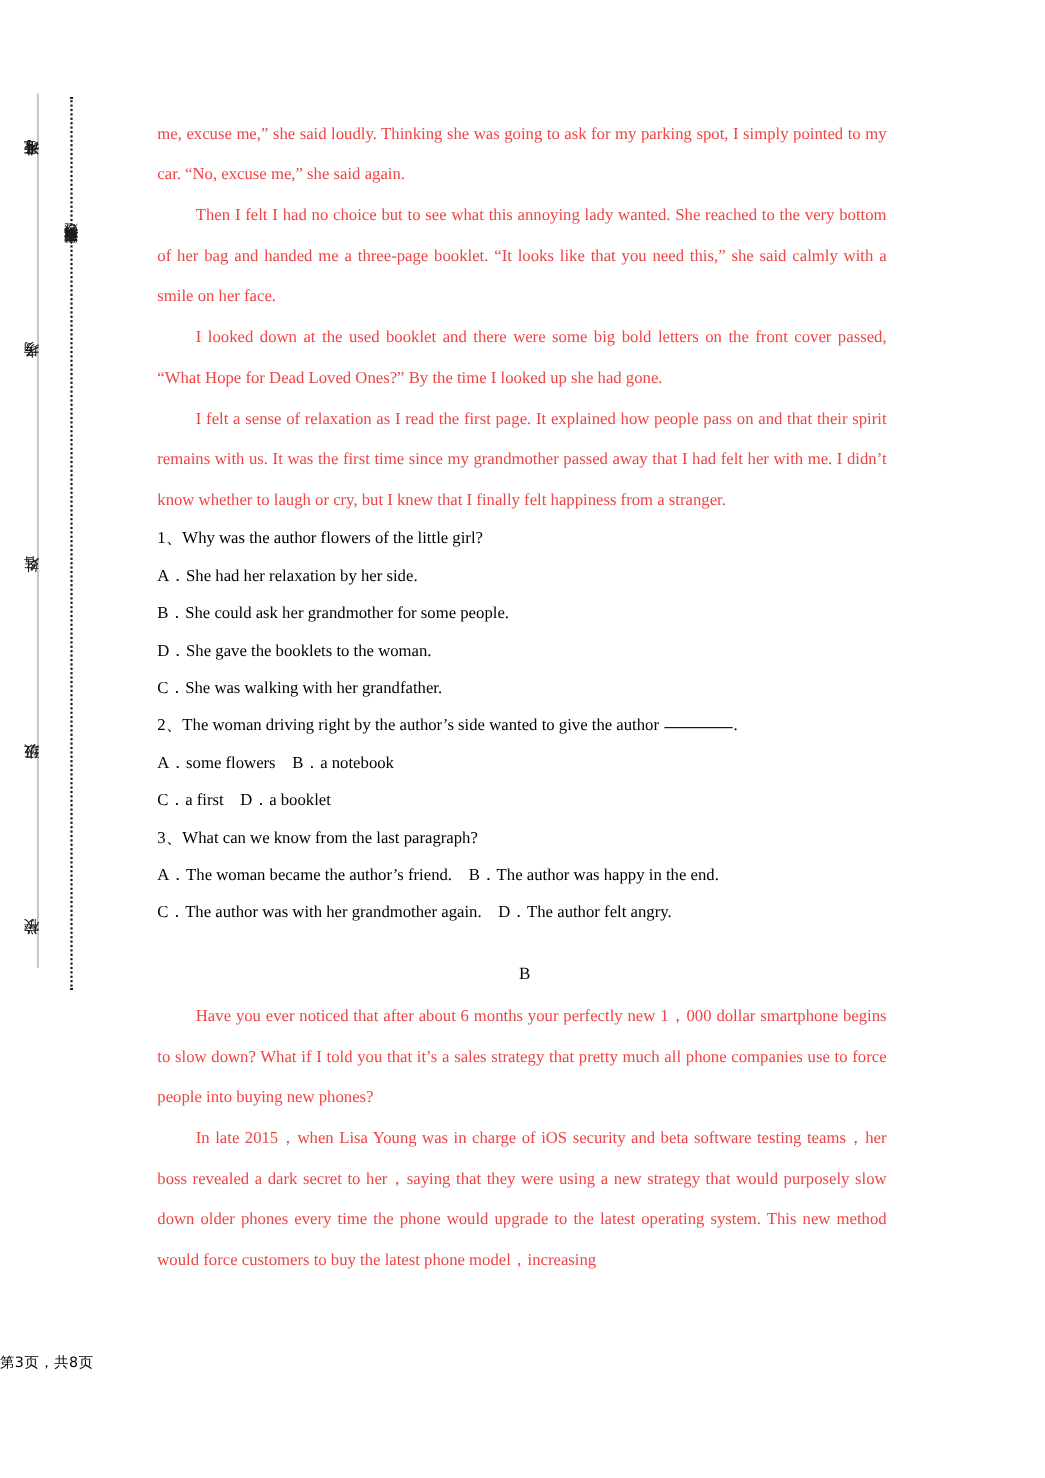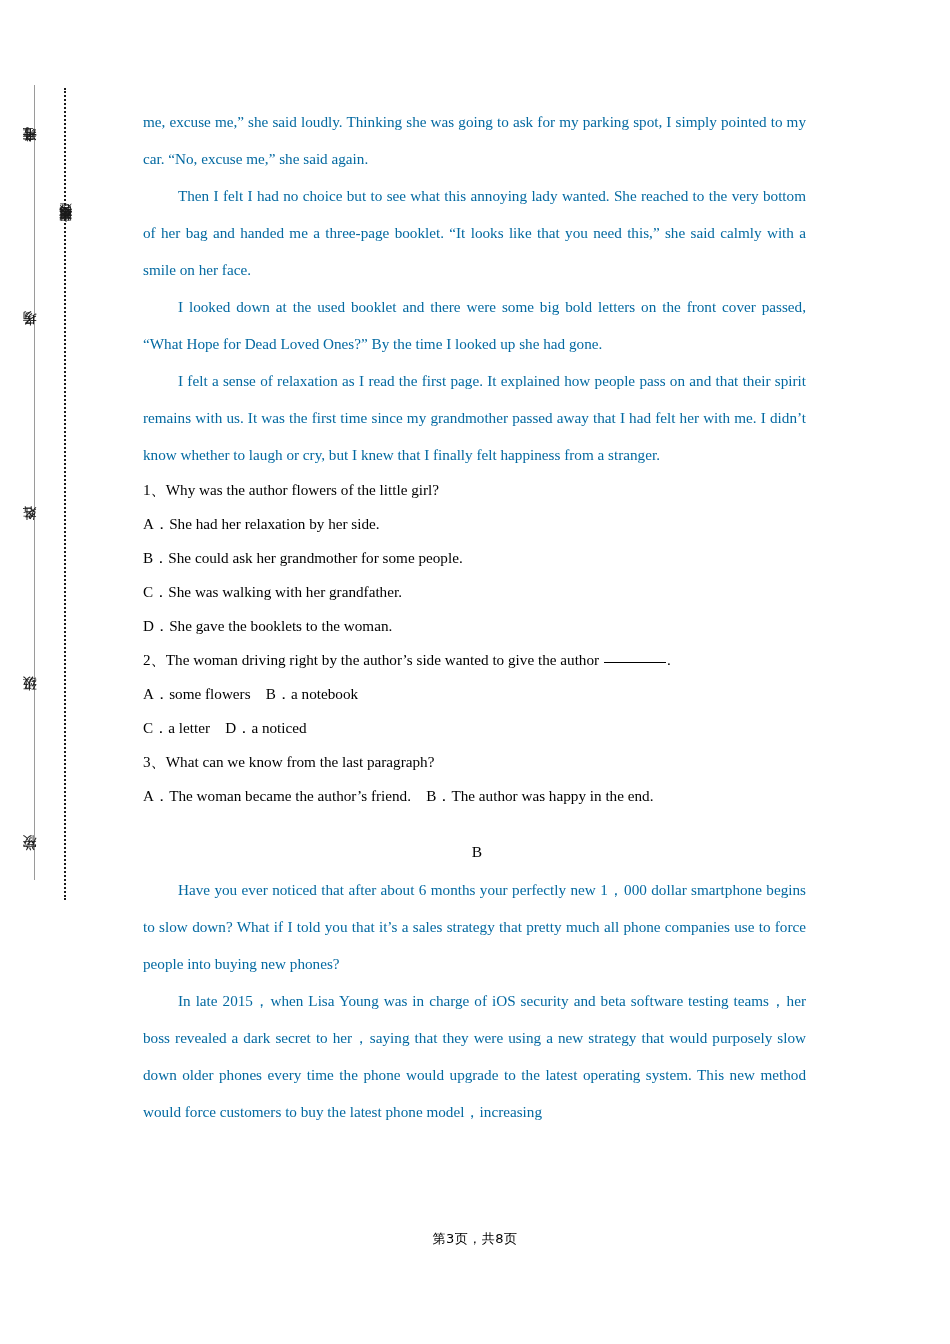--- a/index.html
+++ b/index.html
@@ -52,21 +52,21 @@
     left:143px; top:103px;
     width:663px;
   }
 
   .para{
     font-size:15.2px;
     line-height:37px;
     text-align:justify;
     text-justify:inter-word;
     margin:0;
-    color:#0369a1;
+    color:#ef4444;
   }
   .para.indent{ text-indent:35px; }
 
   .qline{
     font-size:15.2px;
     line-height:34px;
     margin:0;
     white-space:nowrap;
     color:#000;
   }
@@ -88,21 +88,21 @@
     border-bottom:1.2px solid #000;
     vertical-align:2px;
     margin:0 1px;
   }
 
   
   #footer{
     position:absolute;
     left:0; top:1230px;
     width:950px;
-    text-align:center;
+    text-align:left;
     font-family:"DejaVu Sans", sans-serif;
     font-size:13px;
     color:#000;
     letter-spacing:0.5px;
   }
 </style>
 </head>
 <body>
 
 <div id="seal-margin">
@@ -124,29 +124,30 @@
 
   <p class="para indent">Then I felt I had no choice but to see what this annoying lady wanted. She reached to the very bottom of her bag and handed me a three-page booklet. “It looks like that you need this,” she said calmly with a smile on her face.</p>
 
   <p class="para indent">I looked down at the used booklet and there were some big bold letters on the front cover passed, “What Hope for Dead Loved Ones?” By the time I looked up she had gone.</p>
 
   <p class="para indent">I felt a sense of relaxation as I read the first page. It explained how people pass on and that their spirit remains with us. It was the first time since my grandmother passed away that I had felt her with me. I didn’t know whether to laugh or cry, but I knew that I finally felt happiness from a stranger.</p>
 
   <p class="qline"><span>1、</span><span>Why was the author flowers of the little girl?</span></p>
   <p class="qline">A．She had her relaxation by her side.</p>
   <p class="qline">B．She could ask her grandmother for some people.</p>
+  <p class="qline">D．She gave the booklets to the woman.</p>
   <p class="qline">C．She was walking with her grandfather.</p>
-  <p class="qline">D．She gave the booklets to the woman.</p>
 
   <p class="qline"><span>2、</span><span>The woman driving right by the author’s side wanted to give the author </span><span class="blank-line"></span><span>.</span></p>
   <p class="qline">A．some flowers　B．a notebook</p>
-  <p class="qline">C．a letter　D．a noticed</p>
+  <p class="qline">C．a first　D．a booklet</p>
 
   <p class="qline"><span>3、</span><span>What can we know from the last paragraph?</span></p>
   <p class="qline">A．The woman became the author’s friend.　B．The author was happy in the end.</p>
+  <p class="qline">C．The author was with her grandmother again.　D．The author felt angry.</p>
 
   <div class="gap-before-b"></div>
   <p class="section-head">B</p>
   <div class="gap-after-b"></div>
 
   <p class="para indent">Have you ever noticed that after about 6 months your perfectly new 1，000 dollar smartphone begins to slow down? What if I told you that it’s a sales strategy that pretty much all phone companies use to force people into buying new phones?</p>
   <p class="para indent">In late 2015，when Lisa Young was in charge of iOS security and beta software testing teams，her boss revealed a dark secret to her，saying that they were using a new strategy that would purposely slow down older phones every time the phone would upgrade to the latest operating system. This new method would force customers to buy the latest phone model，increasing</p>
 </div>
 
 <div id="footer">

